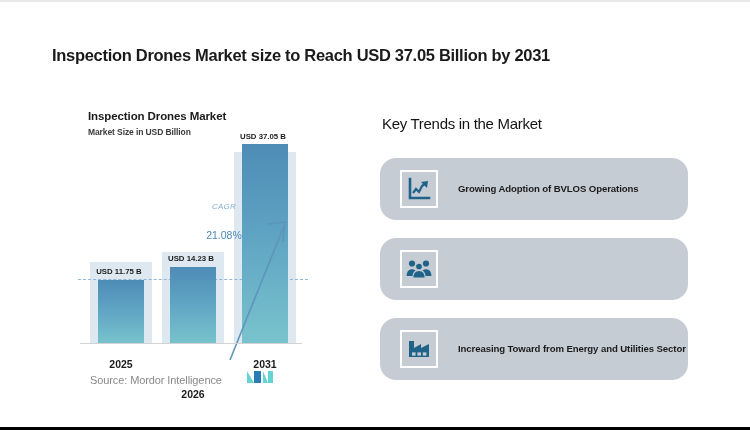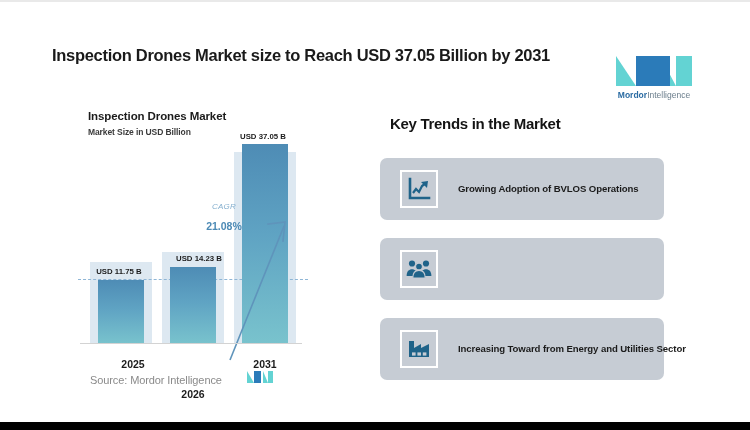--- a/index.html
+++ b/index.html
@@ -14,21 +14,21 @@
     overflow: hidden;
     position: relative;
   }
   #page {
     position: absolute;
     left: 0; top: 0;
     width: 750px;
     height: 430px;
     background: #ffffff;
     border-top: 2px solid #e9e9e9;
-    border-bottom: 8px solid #000000;
+    border-bottom: 3px solid #000000;
     box-sizing: border-box;
     overflow: hidden;
   }
 
   
   #header {
     position: absolute;
     left: 0; top: 22px;
     width: 750px;
     height: 62px;
@@ -155,23 +155,23 @@
     text-align: center;
   }
   #cagr-label {
     font-size: 8px;
     color: #86b0cf;
     letter-spacing: 0.2px;
     font-style: italic;
   }
   #cagr-value {
     font-size: 10.5px;
-    font-weight: bold;
+    font-weight: normal;
     color: #4c8ab5;
-    margin-top: 9px;
+    margin-top: 18px;
   }
   #cagr-arrow {
     position: absolute;
     left: 150px;
     top: 64px;
     width: 110px;
     height: 146px;
     pointer-events: none;
   }
   #chart-source {
@@ -193,34 +193,34 @@
   
   #trends-panel {
     position: absolute;
     left: 374px;
     top: 108px;
     width: 328px;
     height: 272px;
   }
   #trends-title {
     position: absolute;
-    left: 16px;
+    left: 8px;
     top: 5px;
     font-size: 15px;
-    font-weight: bold;
+    font-weight: normal;
     color: #141414;
     letter-spacing: -0.3px;
   }
   .trend-card {
     position: absolute;
     left: 6px;
-    width: 284px;
+    width: 308px;
     height: 62px;
     background: #c6ccd4;
-    border-radius: 7px;
+    border-radius: 16px;
   }
   .trend-card.c0 { top: 48px; }
   .trend-card.c1 { top: 128px; }
   .trend-card.c2 { top: 208px; }
   .trend-icon-frame {
     position: absolute;
     left: 20px;
     top: 12px;
     width: 38px;
     height: 38px;
@@ -246,71 +246,57 @@
   }
 </style>
 </head>
 <body>
 
 <div id="page">
 
   <div id="header">
     <div id="headline">Inspection Drones Market size to Reach USD 37.05 Billion by 2031</div>
 
-    <div id="brand-logo">
-      <svg class="logo-mark" viewBox="0 0 84 38">
-        <polygon points="4,4 24,4 24,34 4,34" fill="#63d3d3"></polygon>
-        <polygon points="4,4 24,4 44,34 24,34" fill="#ffffff"></polygon>
-        <polygon points="24,4 44,4 44,34 24,34" fill="#2b7bb9"></polygon>
-        <polygon points="48,4 68,4 68,34 48,34" fill="#63d3d3"></polygon>
-        <polygon points="48,4 68,4 80,34 64,34" fill="#ffffff"></polygon>
-        <polygon points="64,4 80,4 80,34 64,34" fill="#63d3d3"></polygon>
-        <polygon points="44,4 58,4 58,34 44,34" fill="#2b7bb9"></polygon>
-      </svg>
-      <div class="logo-word">
-        <b>Mordor</b><span>Intelligence</span>
-      </div>
-    </div>
   </div>
 
   <div id="chart-panel">
 
     <div id="chart-title">Inspection Drones Market</div>
     <div id="chart-subtitle">Market Size in USD Billion</div>
 
     <div id="plot">
 
       <div class="col-band" style="left:12px;  height:82px;"></div>
       <div class="col-band" style="left:84px;  height:92px;"></div>
       <div class="col-band" style="left:156px; height:192px;"></div>
 
       <div id="baseline" style="bottom:72px;"></div>
 
       <div class="bar" style="left:20px;  height:64px;"></div>
       <div class="bar" style="left:92px;  height:77px;"></div>
       <div class="bar" style="left:164px; height:200px;"></div>
 
       <div class="bar-label" style="left:-2px; bottom:76px; width:86px;">USD 11.75 B</div>
-      <div class="bar-label" style="left:78px; bottom:89px; width:86px;">USD 14.23 B</div>
+      <div class="bar-label" style="left:70px; bottom:89px; width:86px;">USD 14.23 B</div>
       <div class="bar-label" style="left:142px; bottom:211px; width:86px;">USD 37.05 B</div>
 
       <div id="cagr-box">
         <div id="cagr-label">CAGR</div>
         <div id="cagr-value">21.08%</div>
       </div>
 
       <svg id="cagr-arrow" viewBox="0 0 110 146">
         <line x1="2" y1="144" x2="56" y2="10" stroke="#5f94bb" stroke-width="1.6"></line>
         <polyline points="40,8 57,6 55,25" fill="none" stroke="#5f94bb" stroke-width="1.6" stroke-linecap="square"></polyline>
       </svg>
 
       <div id="axis-line"></div>
     </div>
 
-    <div class="tick-label" style="left:24px;">2025</div>
+    <div class="tick-label" style="left:12px;">2025</div>
     <div class="tick-label" style="left:84px;margin-top:30px;">2026</div>
     <div class="tick-label" style="left:156px;">2031</div>
 
     <div id="chart-source">Source:  Mordor Intelligence</div>
     <svg id="chart-source-logo" viewBox="0 0 28 14">
       <polygon points="1,1 8,1 8,13 1,13" fill="#63d3d3"></polygon>
       <polygon points="1,1 8,1 15,13 8,13" fill="#ffffff"></polygon>
       <polygon points="8,1 15,1 15,13 8,13" fill="#2b7bb9"></polygon>
       <polygon points="17,1 23,1 23,13 17,13" fill="#63d3d3"></polygon>
       <polygon points="17,1 23,1 27,13 22,13" fill="#ffffff"></polygon>

